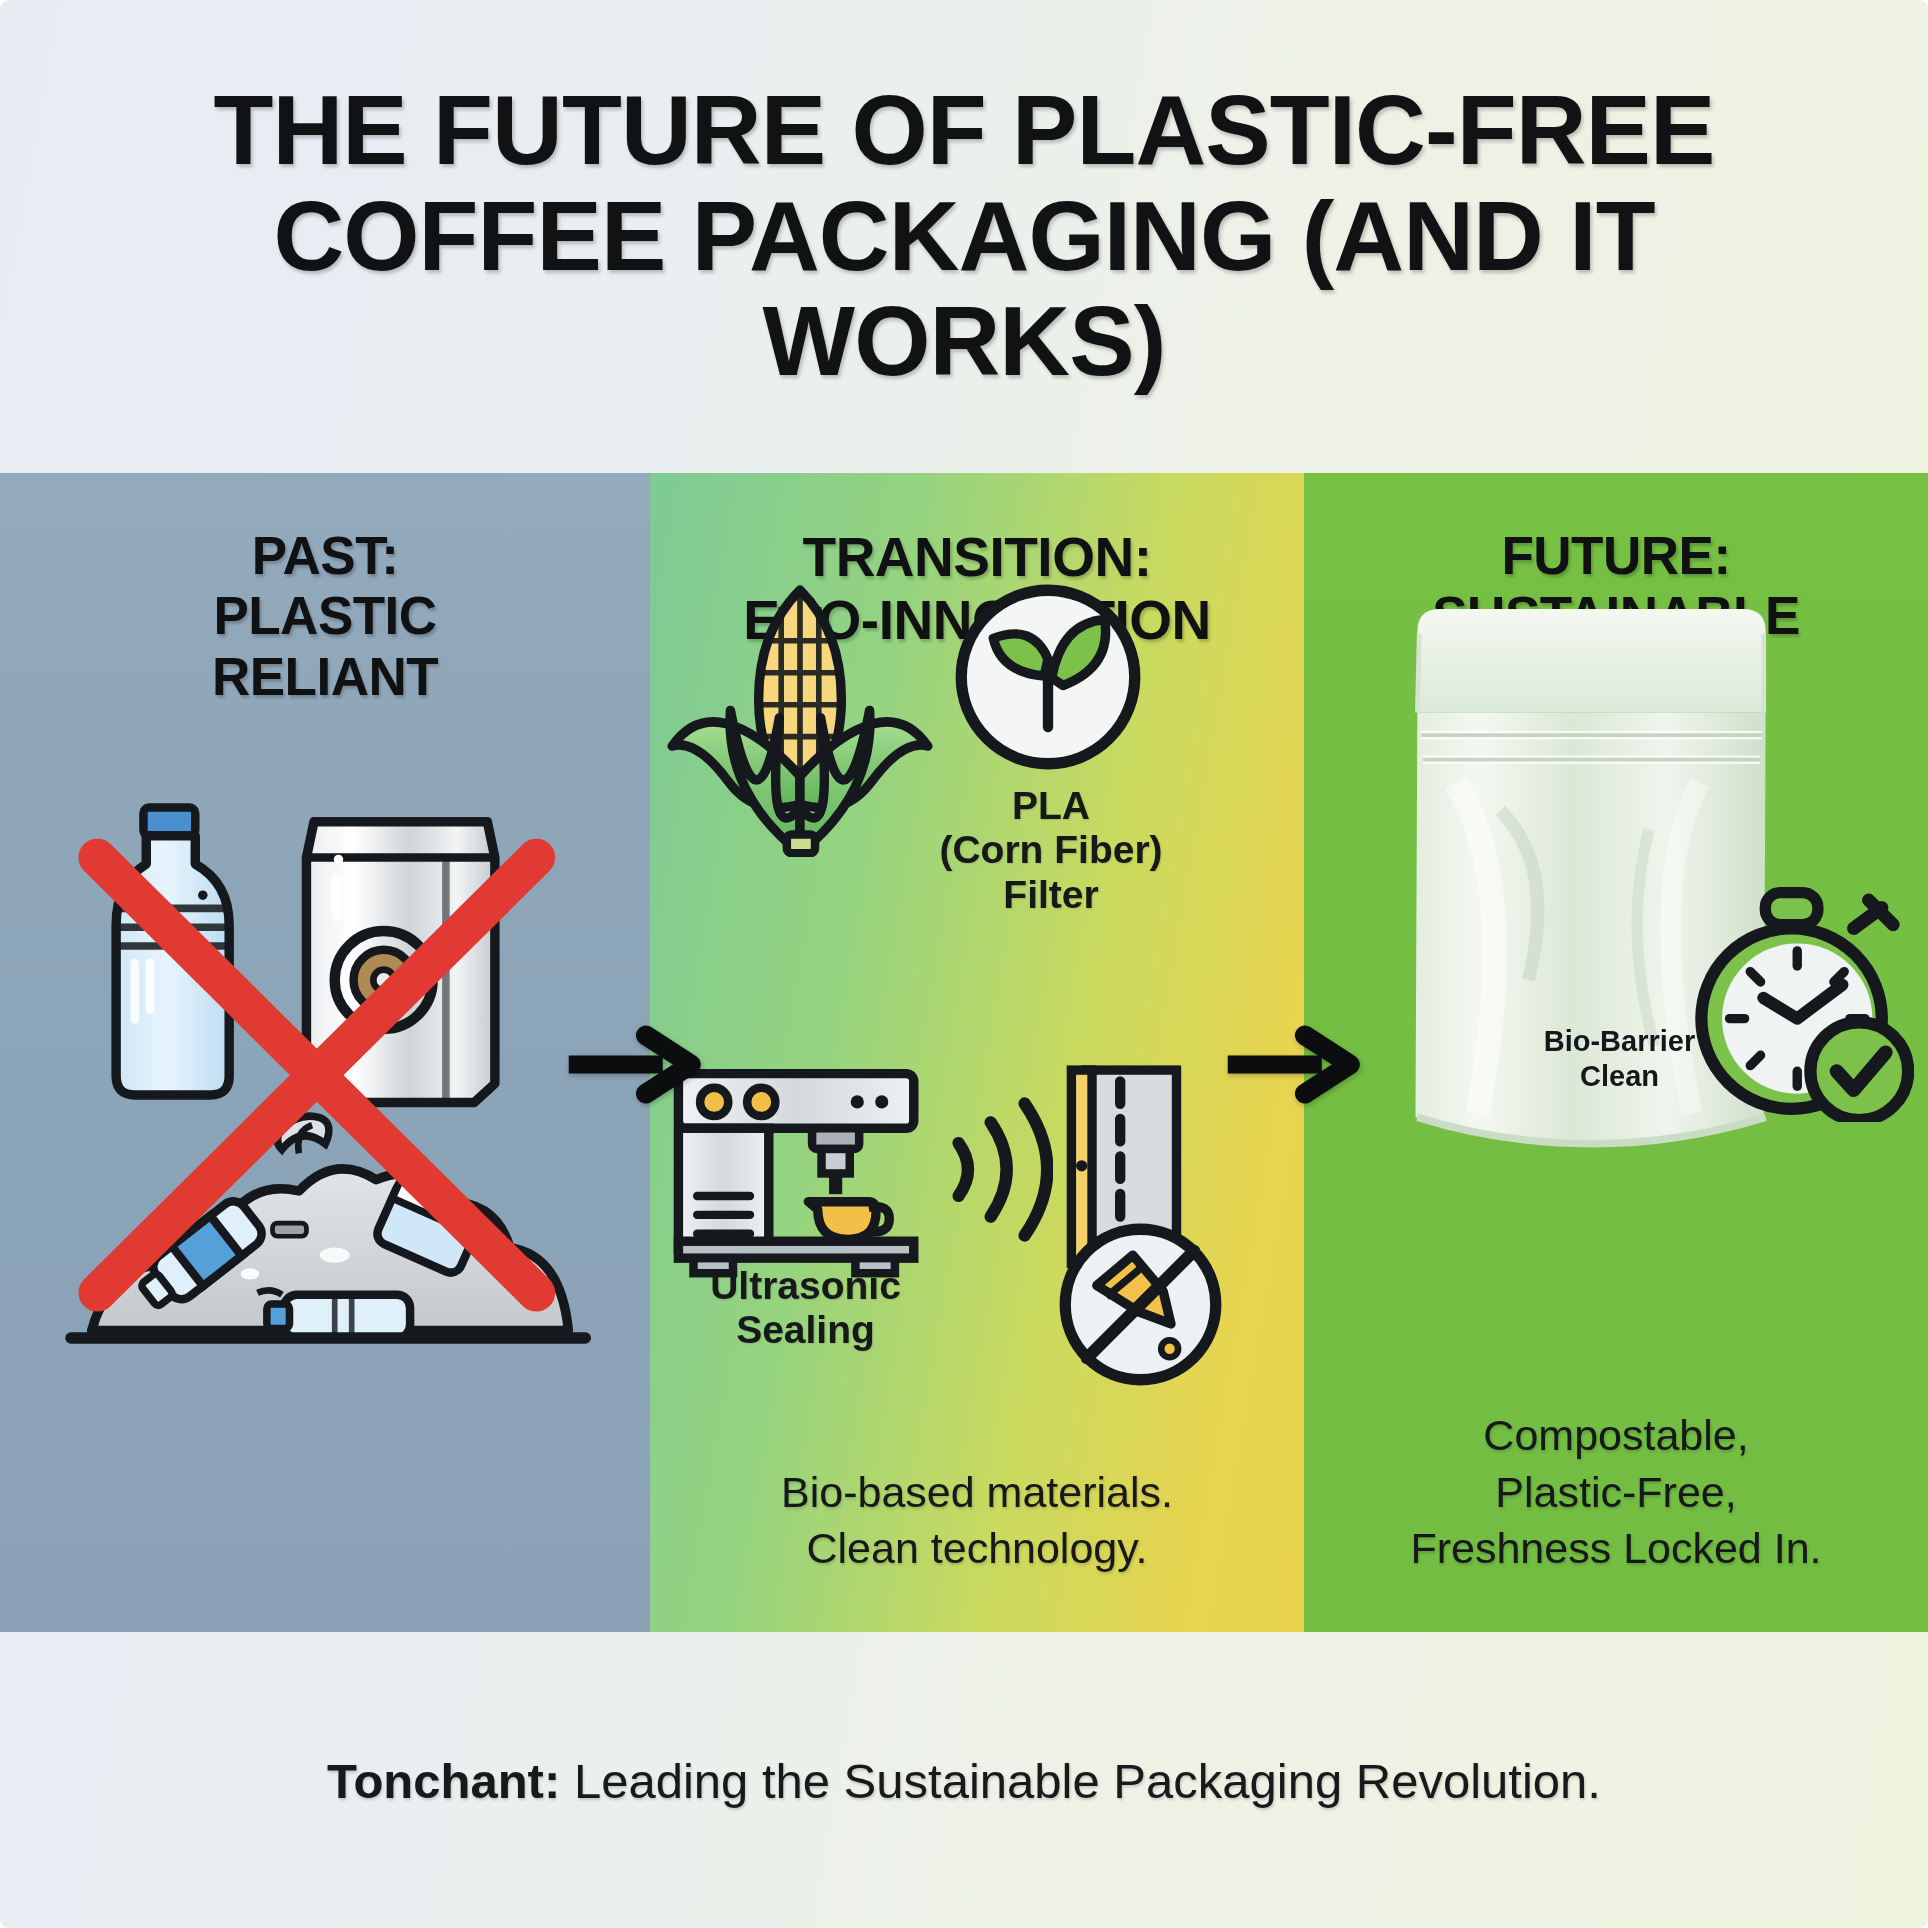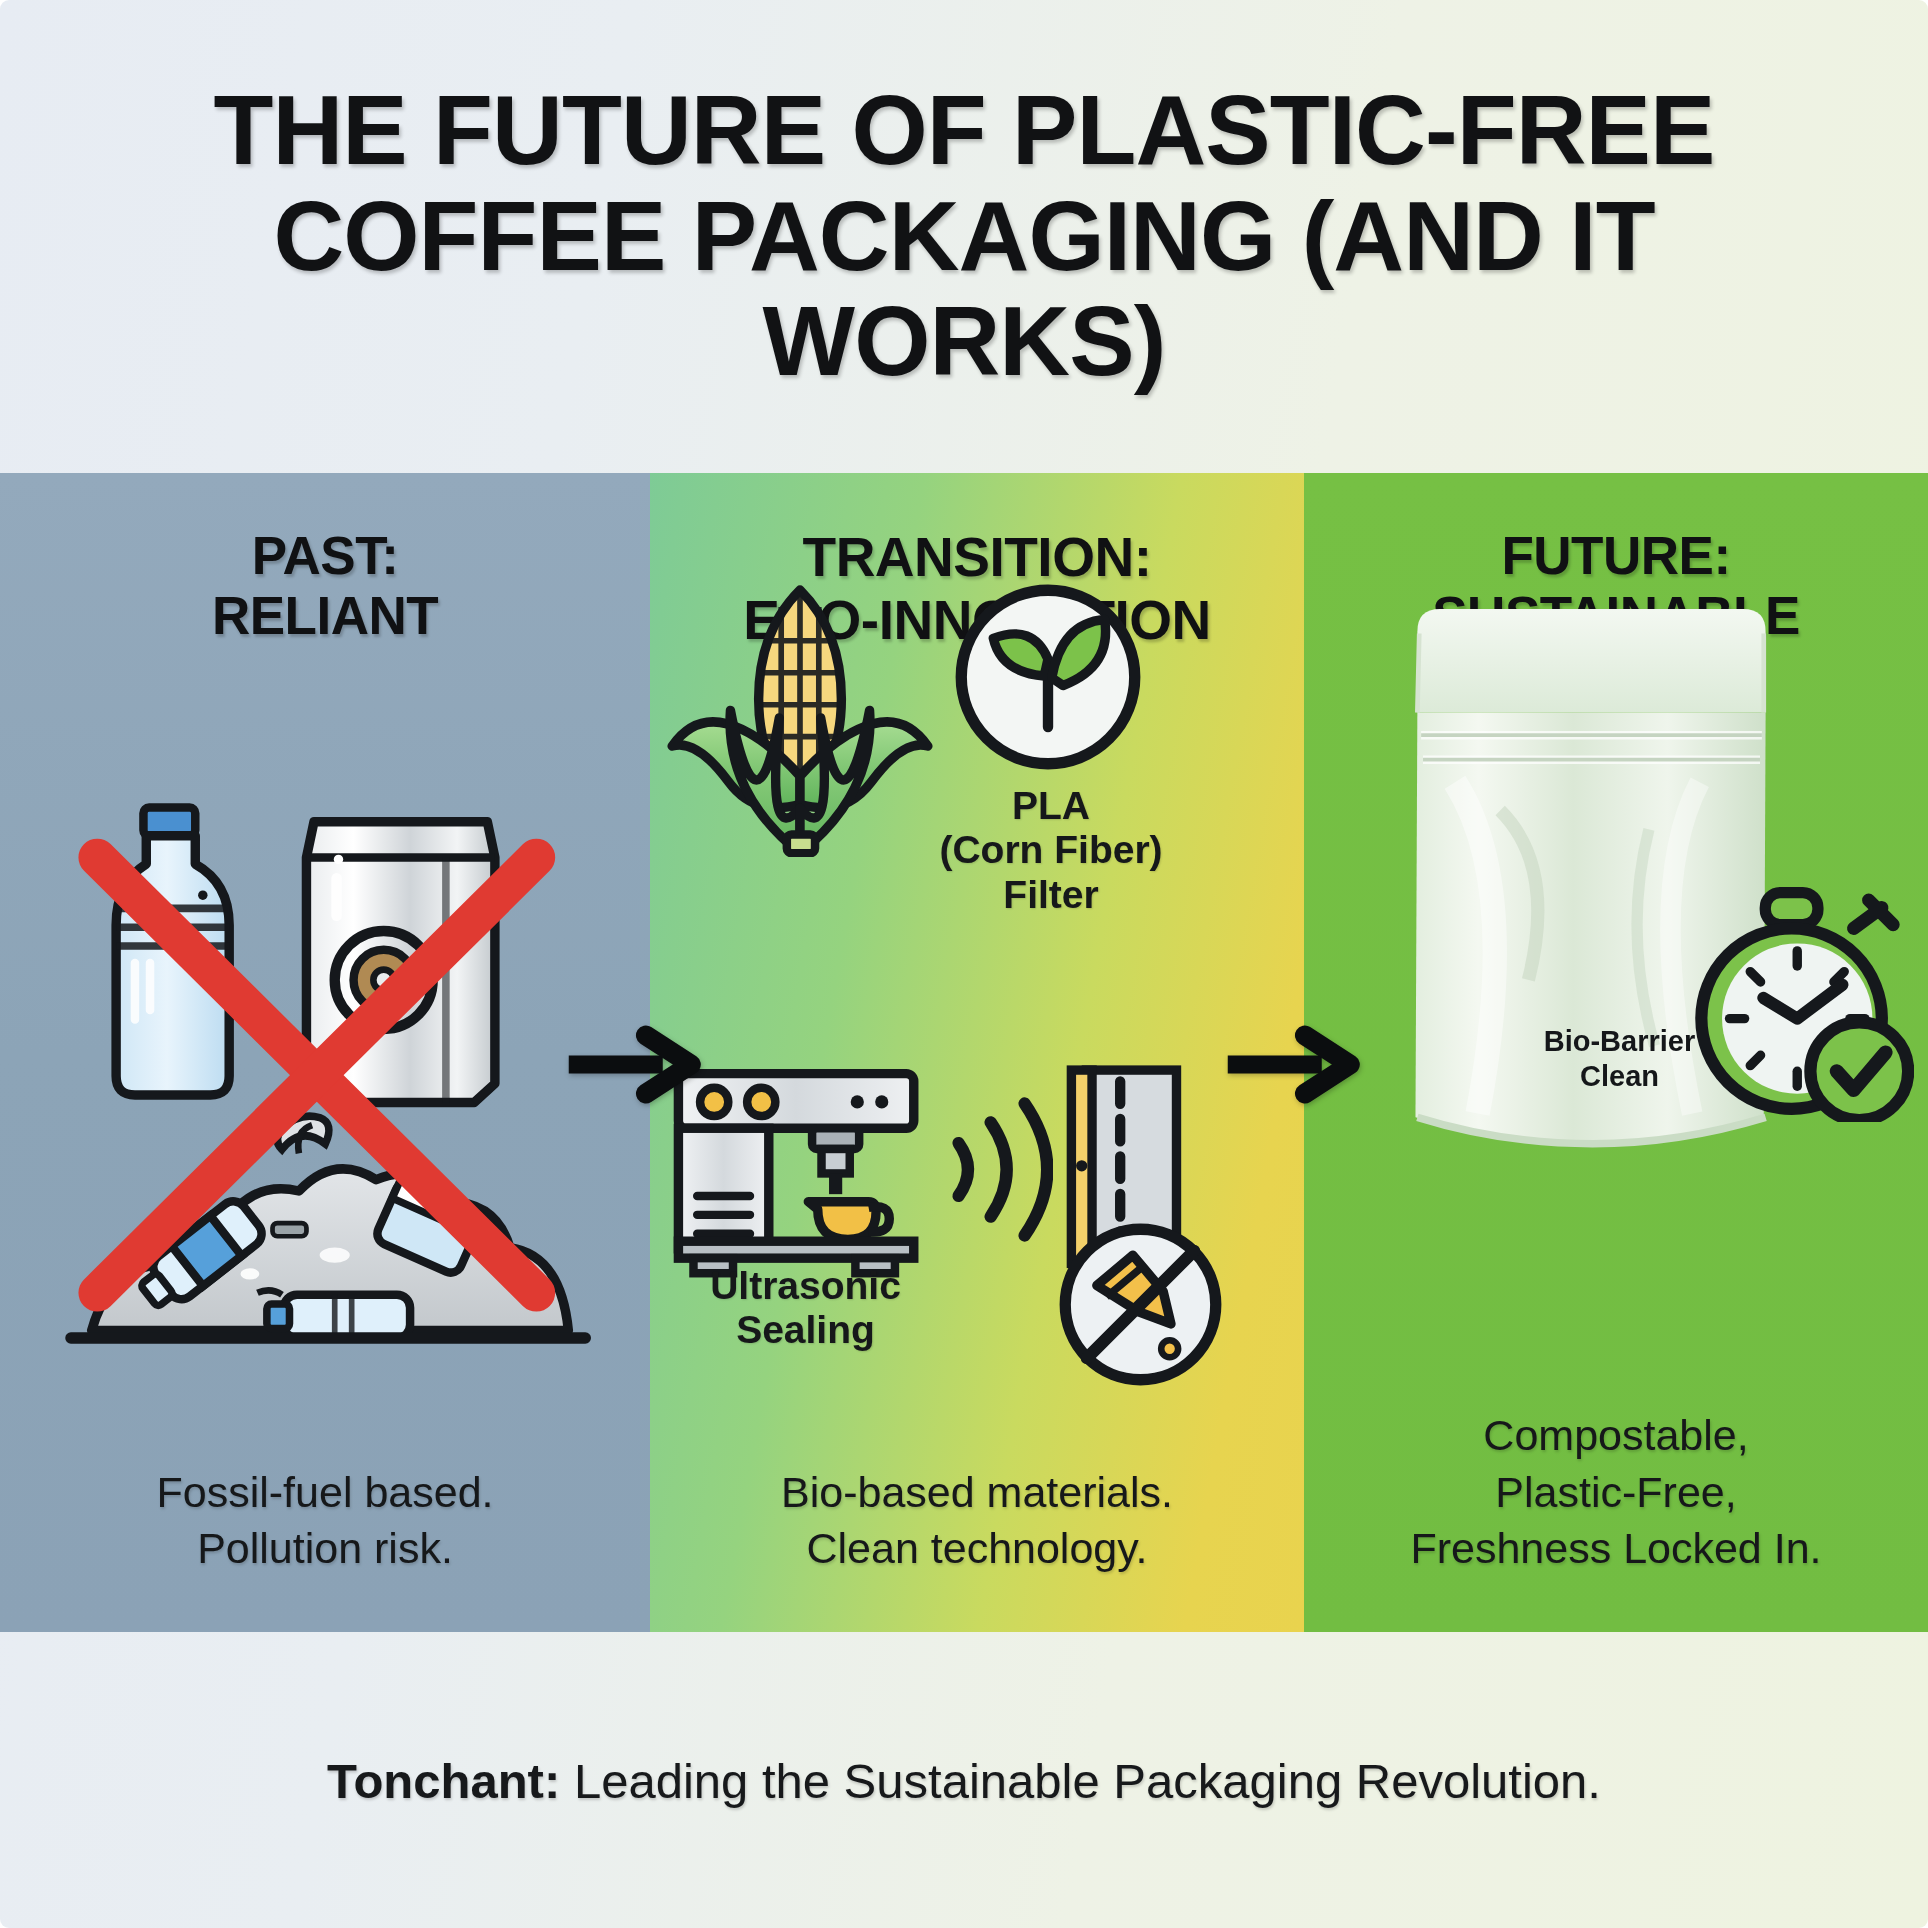--- a/index.html
+++ b/index.html
@@ -93,20 +93,21 @@
       <div>THE FUTURE OF PLASTIC-FREE</div>
       <div>COFFEE PACKAGING (AND IT WORKS)</div>
     </div>
   </div>
 
   <div class="panels">
 
     <div class="panel past">
       <div class="panel-head">
         <div>PAST:</div>
+        <div>PLASTIC</div>
         <div>RELIANT</div>
       </div>
 
       <div class="art" style="left:52px;top:311px;">
         <svg width="556" height="603" viewBox="0 0 590 640">
           <defs>
             <linearGradient id="gBottle" x1="0" y1="0" x2="1" y2="0">
               <stop offset="0" stop-color="#cfe7f6"></stop>
                 <stop offset=".45" stop-color="#e8f4fc"></stop>
                 <stop offset="1" stop-color="#bcdcf1"></stop>
@@ -173,24 +174,20 @@
             <path d="M20 588 L566 588" stroke="#15181c" stroke-width="12" stroke-linecap="round"></path>
           </g>
 
           <g>
             <path d="M48 78 L514 540" stroke="#e03a32" stroke-width="40" stroke-linecap="round"></path>
             <path d="M514 78 L48 540" stroke="#e03a32" stroke-width="40" stroke-linecap="round"></path>
           </g>
         </svg>
       </div>
 
-      <div class="caption">
-        <div>Fossil-fuel based.</div>
-        <div>Pollution risk.</div>
-      </div>
     </div>
 
     <div class="panel transition">
       <div class="panel-head big">
         <div>TRANSITION:</div>
         <div>ECO-INNOVATION</div>
       </div>
 
       <div class="art" style="left:9.4px;top:102px;">
         <svg width="282" height="282" viewBox="0 0 300 300">

